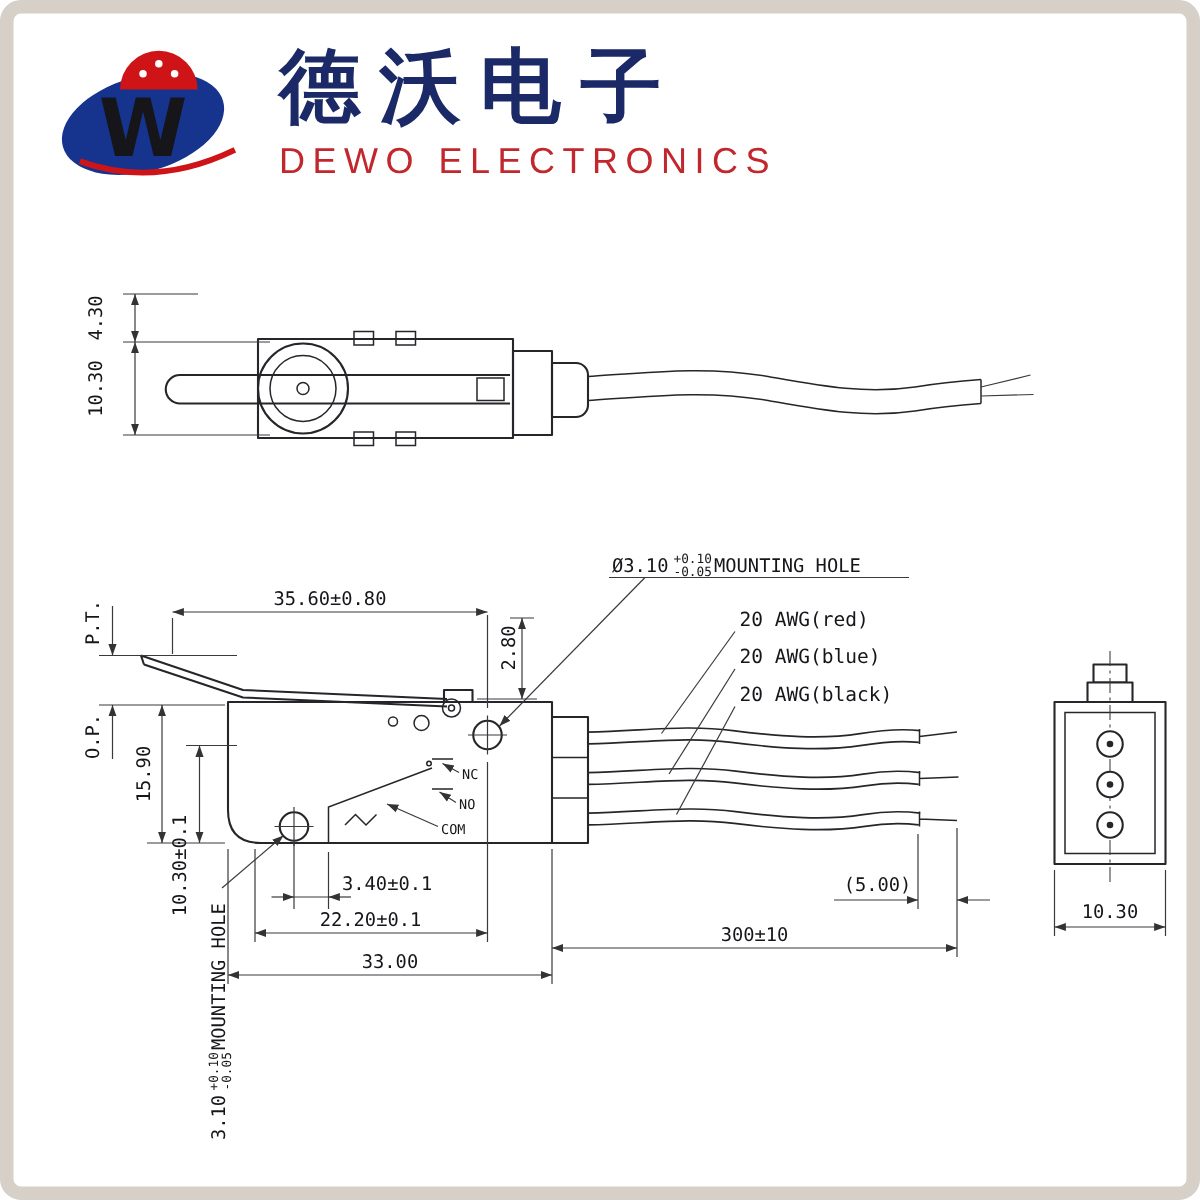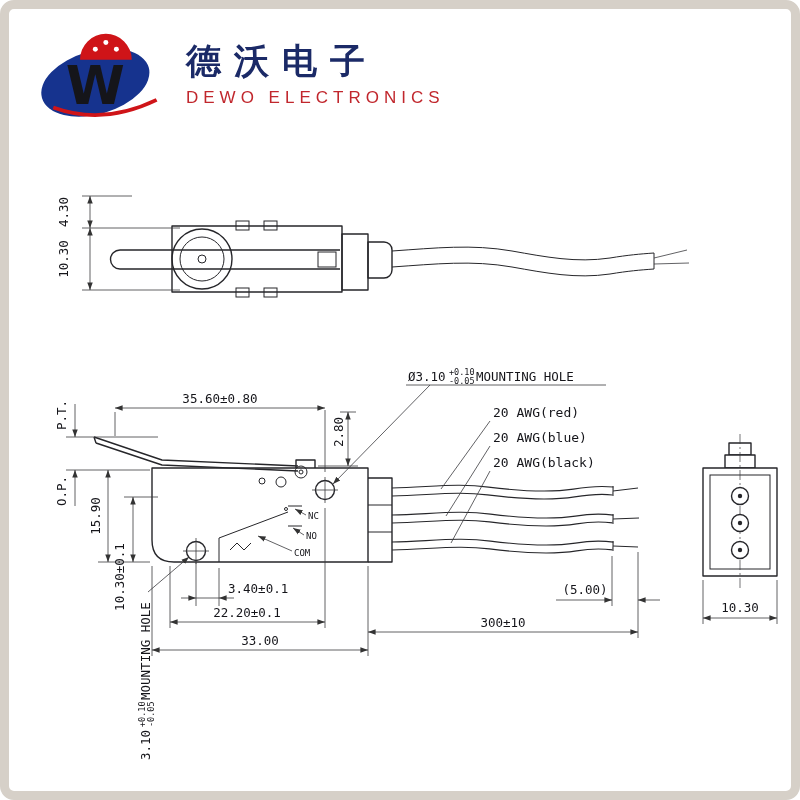--- a/index.html
+++ b/index.html
@@ -3,25 +3,25 @@
 <meta charset="utf-8">
 <style>
   html,body{margin:0;padding:0;}
   body{
     width:800px;height:800px;background:#ffffff;position:relative;overflow:hidden;
     font-family:"Liberation Sans",sans-serif;
   }
   .frame{position:absolute;inset:0;border:9px solid #d6d0c8;border-radius:14px;pointer-events:none;z-index:20;}
   .brand{position:absolute;top:26px;left:36px;display:flex;align-items:center;gap:16px;z-index:5;}
   .brand-text .cn{
-    font-size:35px;font-weight:bold;color:#1b2a67;letter-spacing:13px;
+    font-size:54px;font-weight:bold;color:#1b2a67;letter-spacing:13px;
     font-family:"DejaVu Sans",sans-serif;line-height:1.1;
   }
   .brand-text .en{
-    font-size:17px;color:#c1272d;letter-spacing:5px;margin-top:7px;font-weight:500;
+    font-size:24px;color:#c1272d;letter-spacing:5px;margin-top:7px;font-weight:500;
     font-family:"Liberation Sans",sans-serif;
   }
   svg.drawing{position:absolute;left:0;top:0;}
   .ol{fill:none;stroke:#26262a;stroke-width:1.4;stroke-linejoin:round;}
   .olw{fill:#ffffff;stroke:#26262a;stroke-width:1.4;stroke-linejoin:round;}
   .th{fill:none;stroke:#26262a;stroke-width:1;}
   .dl{fill:none;stroke:#3a3a3e;stroke-width:0.8;}
   .cl{fill:none;stroke:#3a3a3e;stroke-width:0.7;stroke-dasharray:10 3 2 3;}
   .wireo{fill:none;stroke:#26262a;stroke-width:9;}
   .wirei{fill:none;stroke:#ffffff;stroke-width:6.8;}

